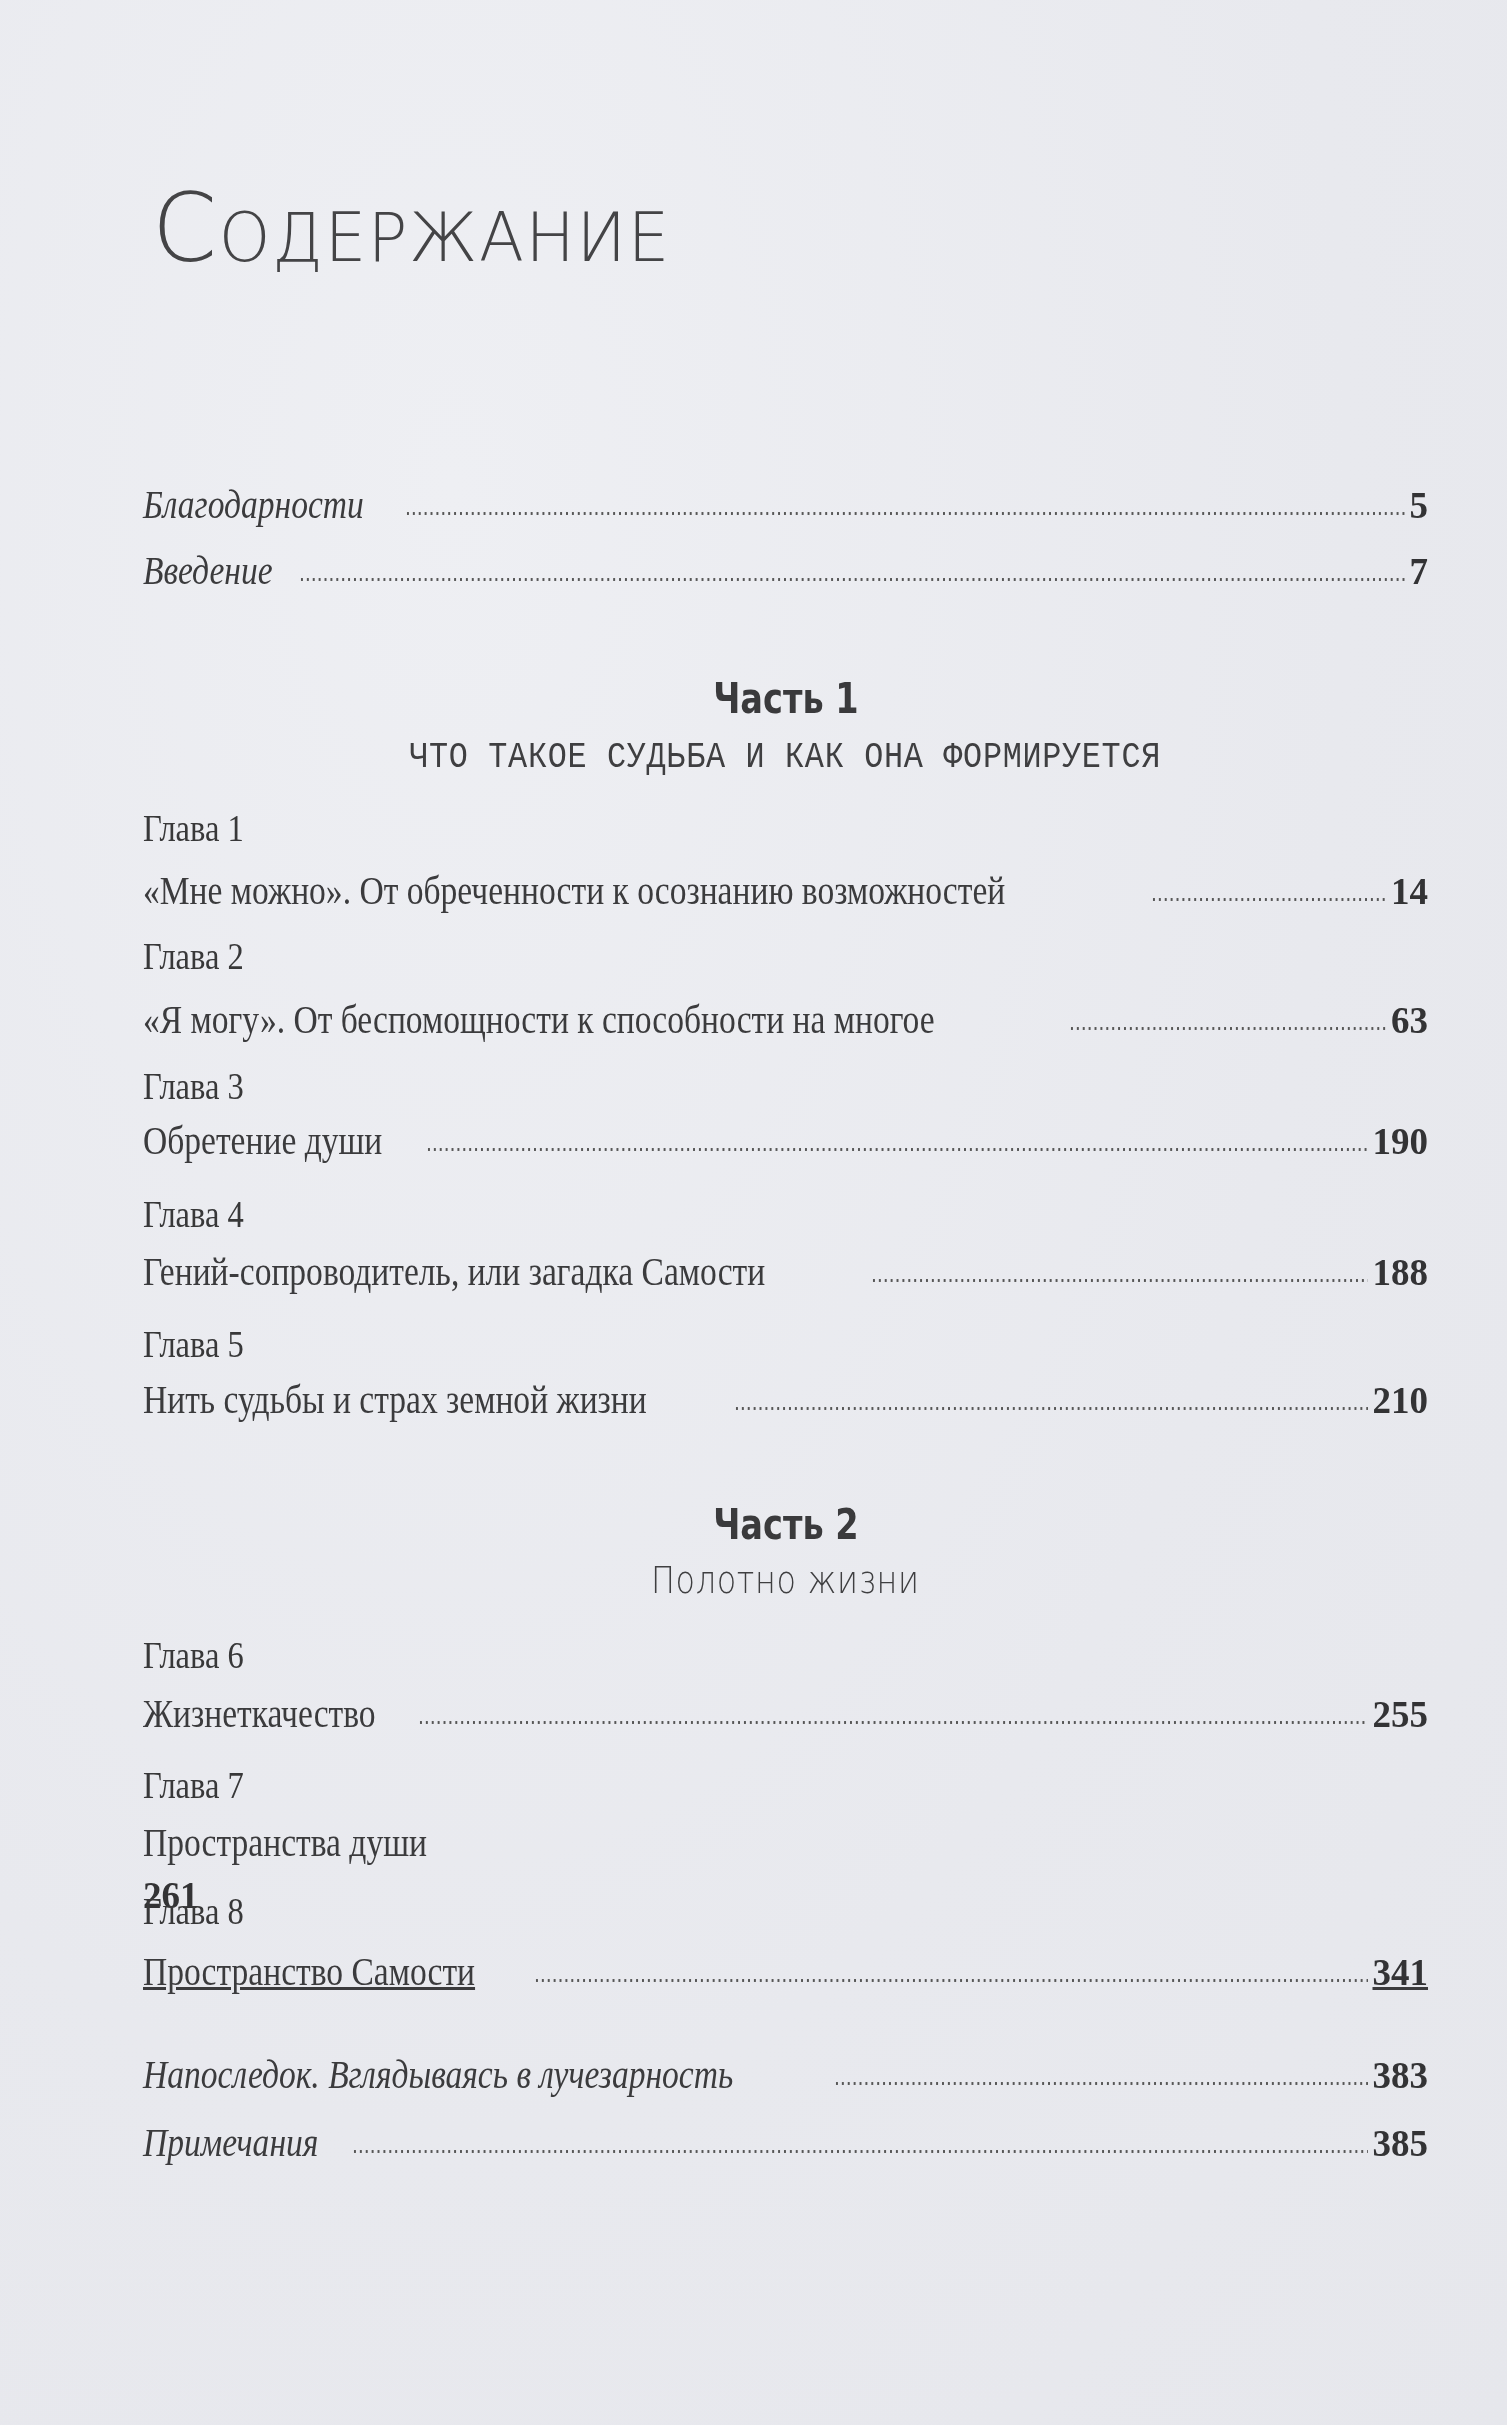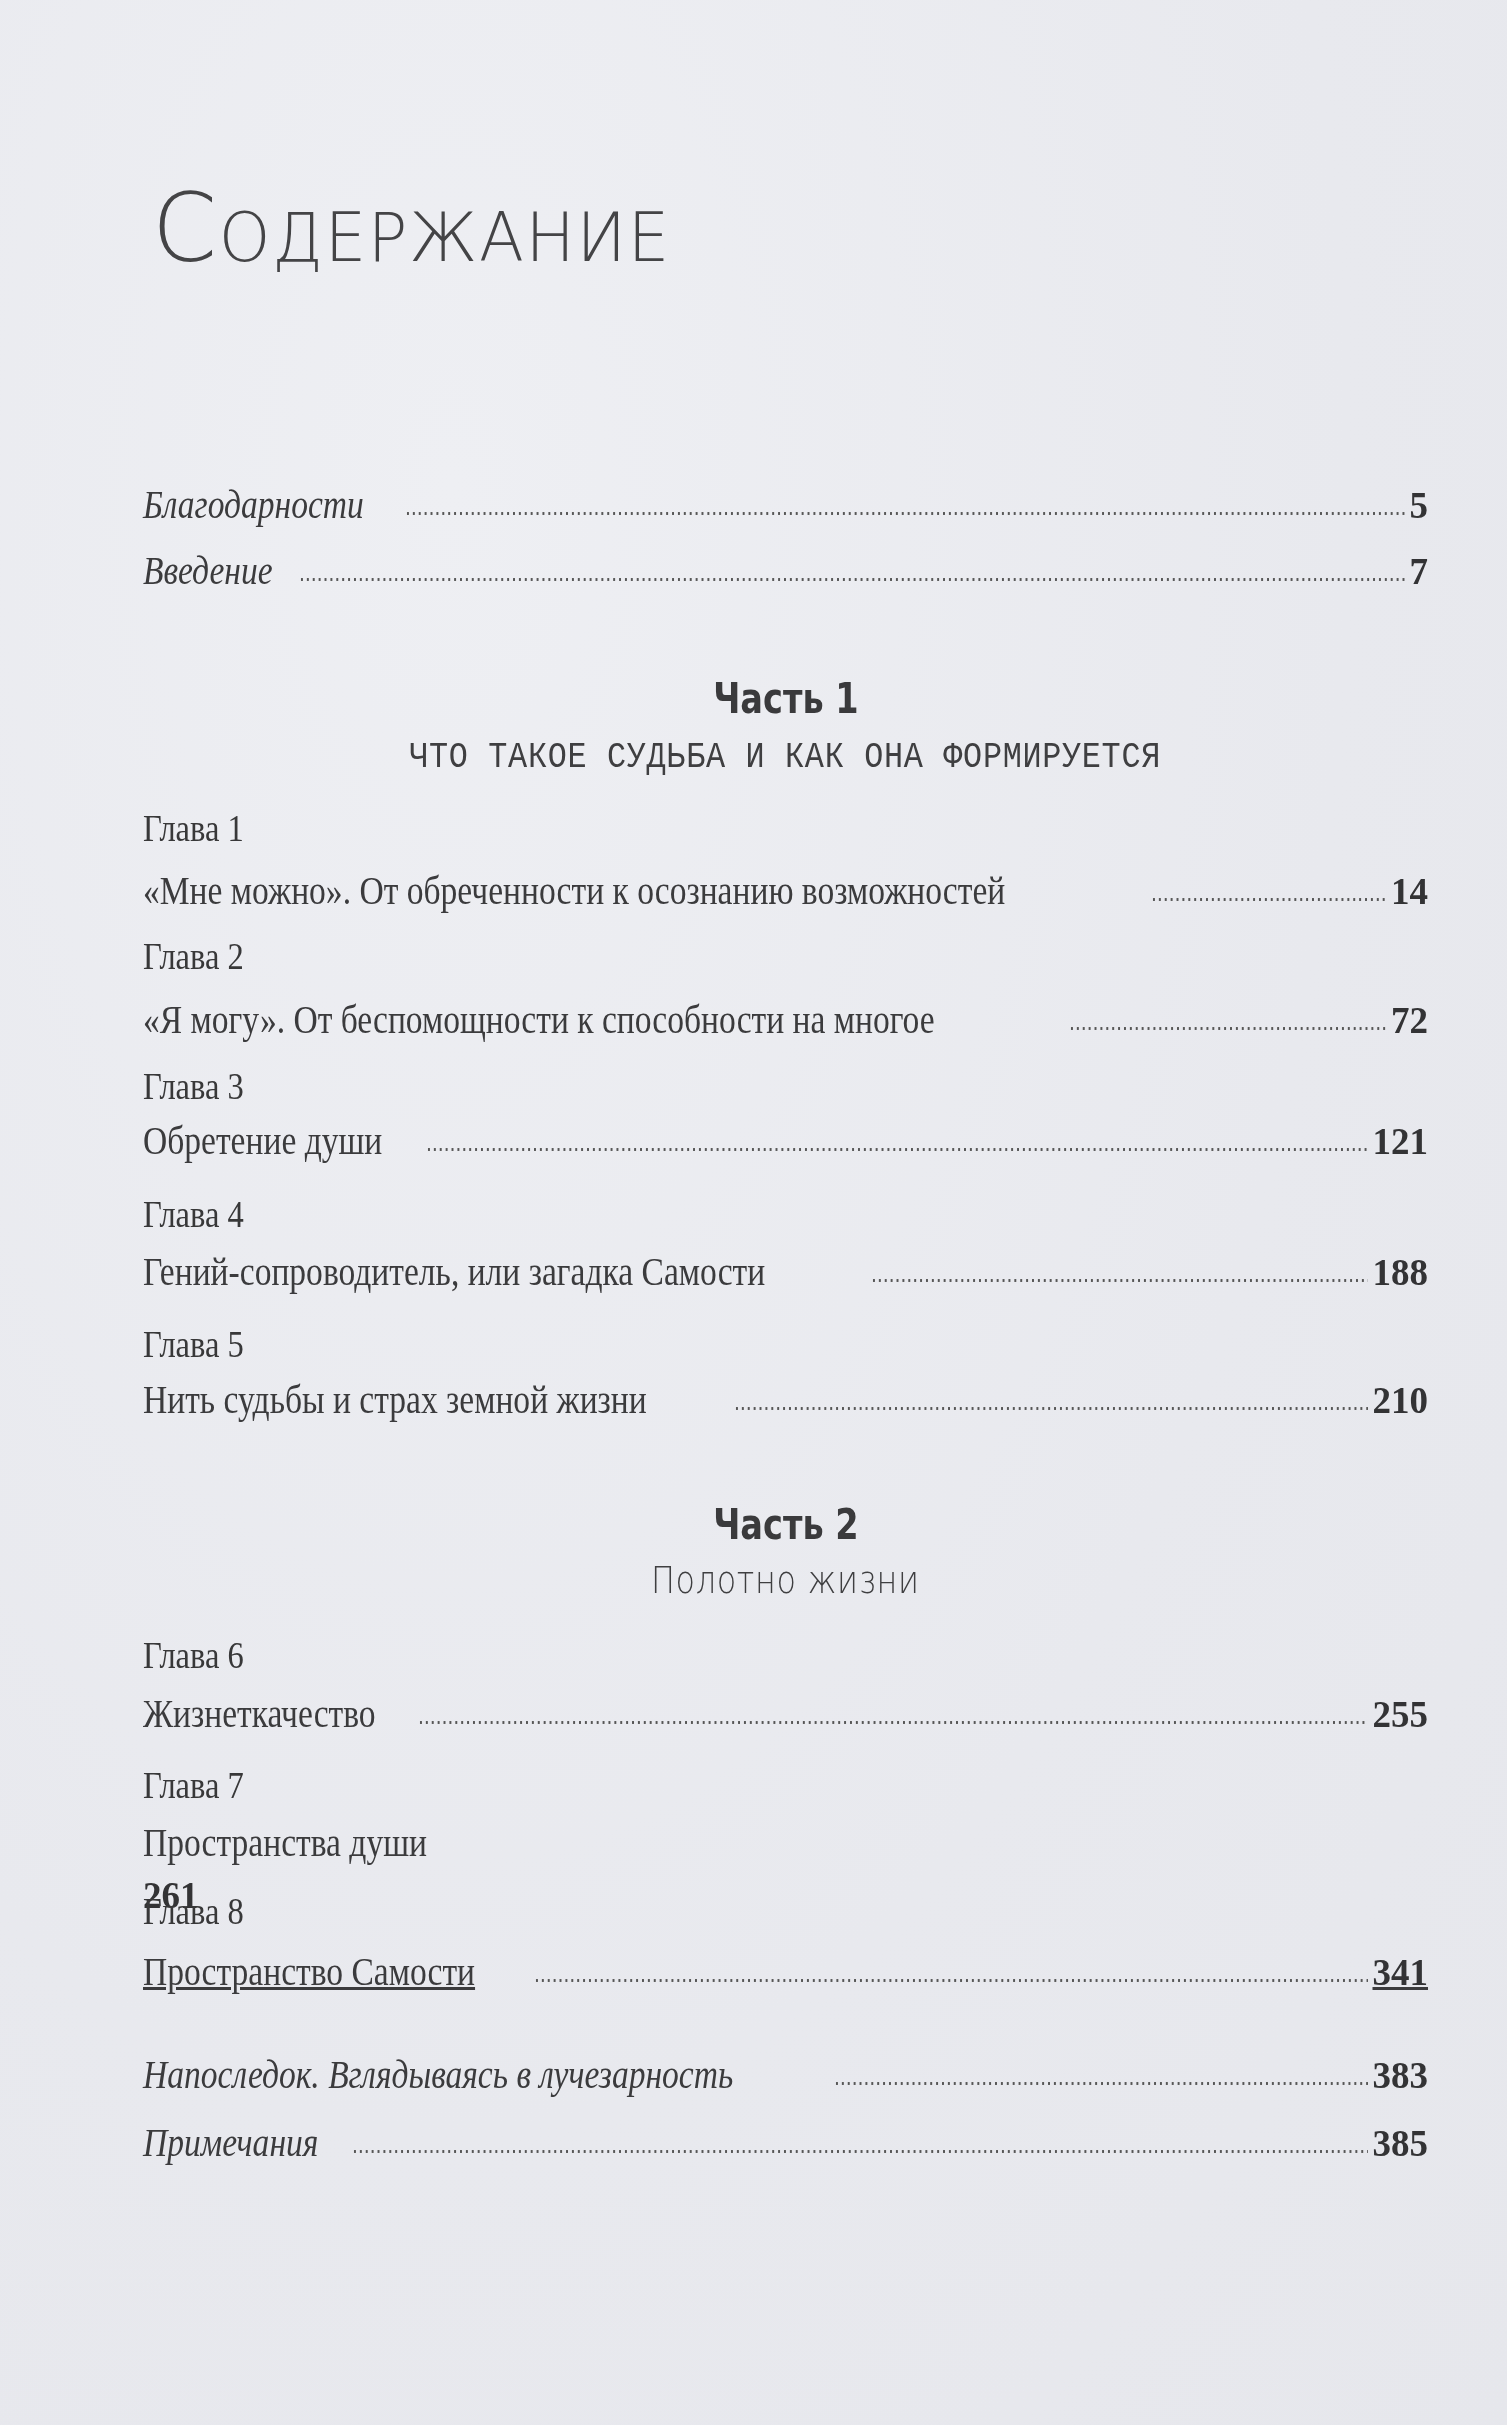--- a/index.html
+++ b/index.html
@@ -142,28 +142,28 @@
     <div class="entry" style="top:863px;">
       <span class="label">«Мне можно». От обреченности к осознанию возможностей</span>
       <span class="dots"></span>
       <span class="pg">14</span>
     </div>
 
     <div class="chapter-label" style="top:930px;">Глава 2</div>
     <div class="entry" style="top:992px;">
       <span class="label">«Я могу». От беспомощности к способности на многое</span>
       <span class="dots"></span>
-      <span class="pg">72</span>
+      <span class="pg">63</span>
     </div>
 
     <div class="chapter-label" style="top:1060px;">Глава 3</div>
     <div class="entry" style="top:1113px;">
       <span class="label">Обретение души</span>
       <span class="dots"></span>
-      <span class="pg">121</span>
+      <span class="pg">190</span>
     </div>
 
     <div class="chapter-label" style="top:1188px;">Глава 4</div>
     <div class="entry" style="top:1244px;">
       <span class="label">Гений-сопроводитель, или загадка Самости</span>
       <span class="dots"></span>
       <span class="pg">188</span>
     </div>
 
     <div class="chapter-label" style="top:1318px;">Глава 5</div>

